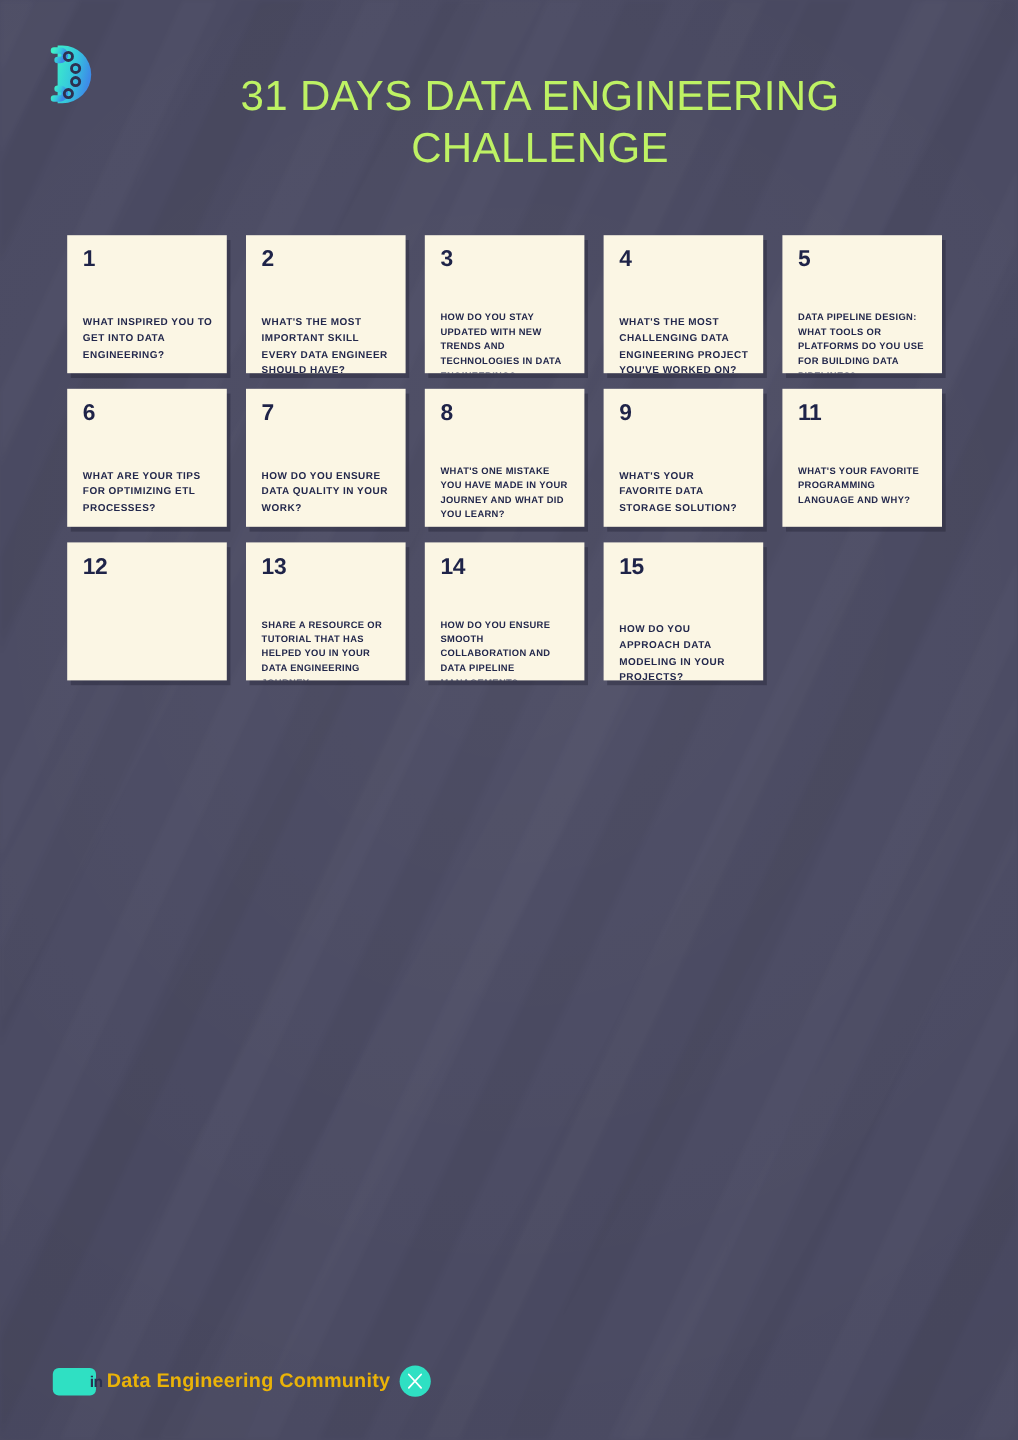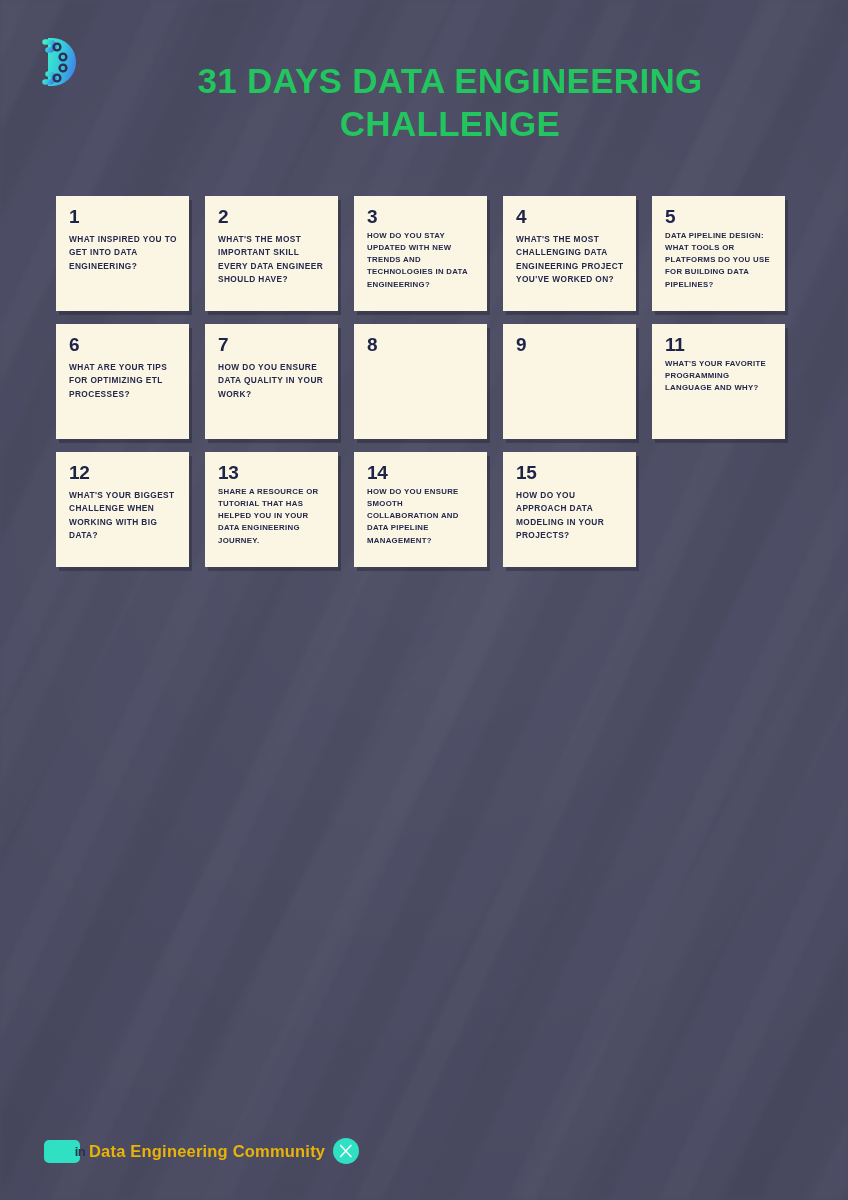--- a/index.html
+++ b/index.html
@@ -69,23 +69,23 @@
   }
 
   .title-block{
     position:absolute;
     left:112px; right:60px;
     top:42px;
     text-align:center;
   }
   .title-line{
     display:block;
-    color:#22c55e;
+    color:#bef264;
     font-size:35px;
-    font-weight:bold;
+    font-weight:normal;
     letter-spacing:0.3px;
     line-height:1.22;
     text-transform:uppercase;
   }
 
   
   .grid{
     position:absolute;
     left:56px;
     top:196px;
@@ -116,20 +116,21 @@
     letter-spacing:-0.3px;
   }
 
   .card-text{
     color:#23284c;
     font-size:8.3px;
     font-weight:bold;
     line-height:1.62;
     letter-spacing:0.42px;
     text-transform:uppercase;
+    margin-top:29px;
   }
   
   .card.dense .card-text{ font-size:7.8px; line-height:1.56; letter-spacing:0.30px; }
   .card.dense .card-number{ margin-bottom:4px; }
 
   
   .footer{
     position:absolute;
     left:44px;
     bottom:36px;
@@ -230,31 +231,32 @@
       <div class="card">
         <div class="card-number">6</div>
         <div class="card-text">WHAT ARE YOUR TIPS FOR OPTIMIZING ETL PROCESSES?</div>
       </div>
       <div class="card">
         <div class="card-number">7</div>
         <div class="card-text">HOW DO YOU ENSURE DATA QUALITY IN YOUR WORK?</div>
       </div>
       <div class="card dense">
         <div class="card-number">8</div>
+        <div class="card-text">WHAT'S ONE MISTAKE YOU HAVE MADE IN YOUR JOURNEY AND WHAT DID YOU LEARN?</div>
       </div>
       <div class="card">
         <div class="card-number">9</div>
+        <div class="card-text">WHAT'S YOUR FAVORITE DATA STORAGE SOLUTION?</div>
       </div>
       <div class="card dense">
         <div class="card-number">11</div>
         <div class="card-text">WHAT'S YOUR FAVORITE PROGRAMMING LANGUAGE AND WHY?</div>
       </div>
       <div class="card">
         <div class="card-number">12</div>
-        <div class="card-text">WHAT'S YOUR BIGGEST CHALLENGE WHEN WORKING WITH BIG DATA?</div>
       </div>
       <div class="card dense">
         <div class="card-number">13</div>
         <div class="card-text">SHARE A RESOURCE OR TUTORIAL THAT HAS HELPED YOU IN YOUR DATA ENGINEERING JOURNEY.</div>
       </div>
       <div class="card dense">
         <div class="card-number">14</div>
         <div class="card-text">HOW DO YOU ENSURE SMOOTH COLLABORATION AND DATA PIPELINE MANAGEMENT?</div>
       </div>
       <div class="card">

